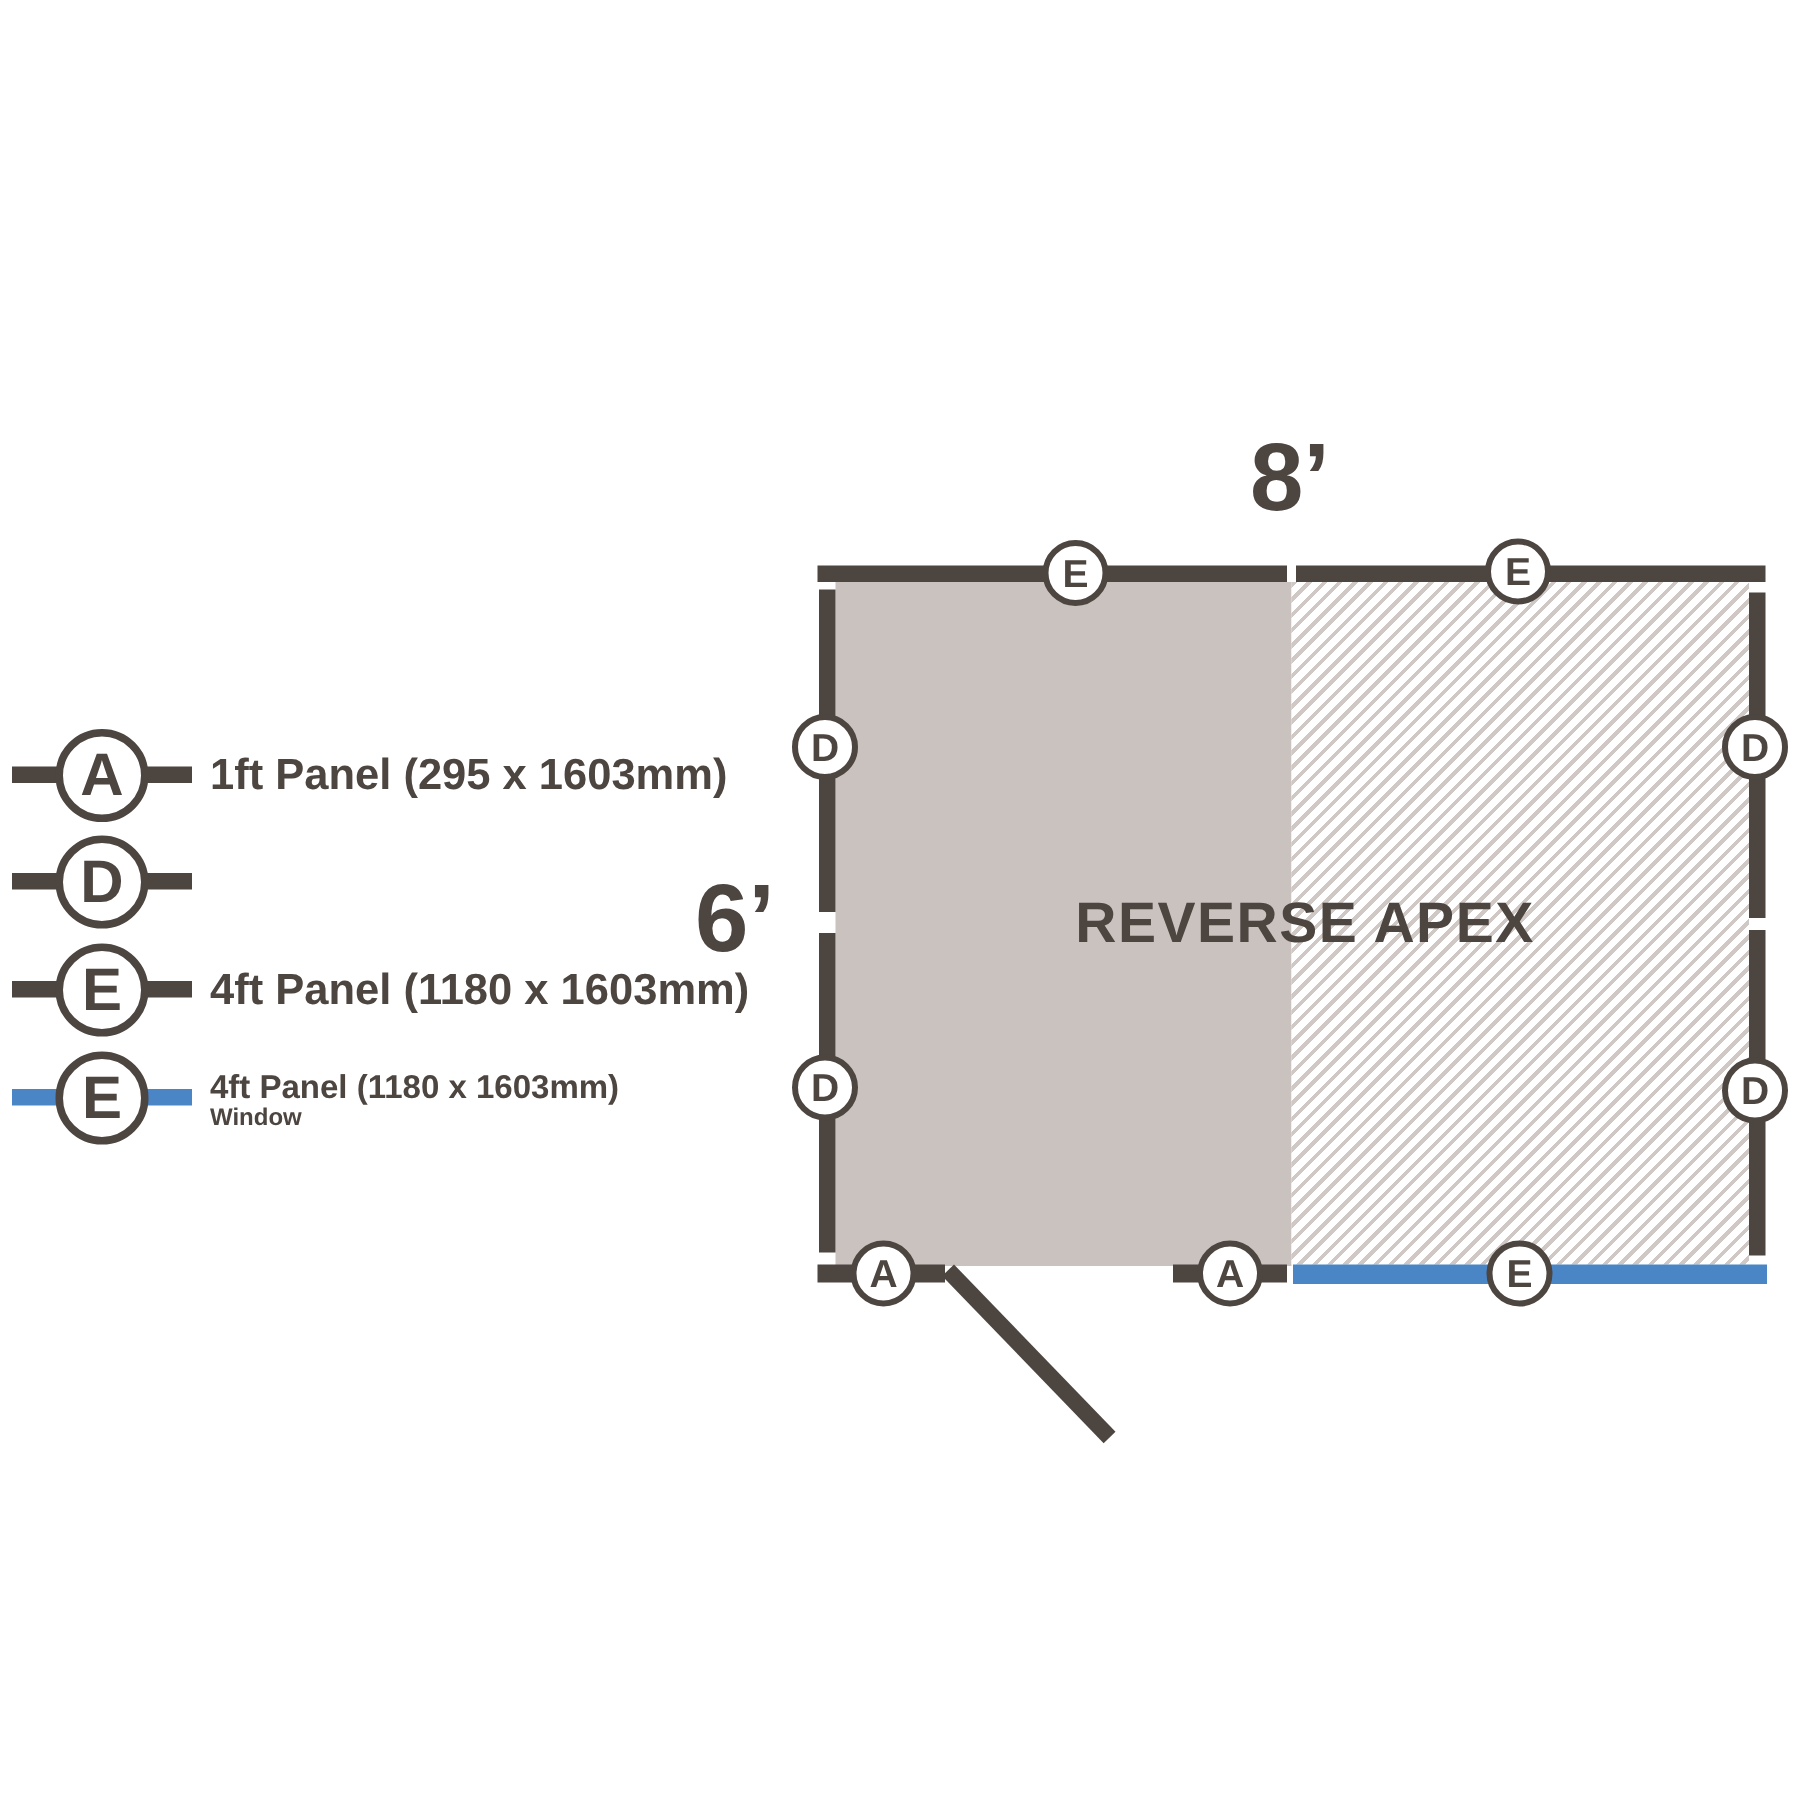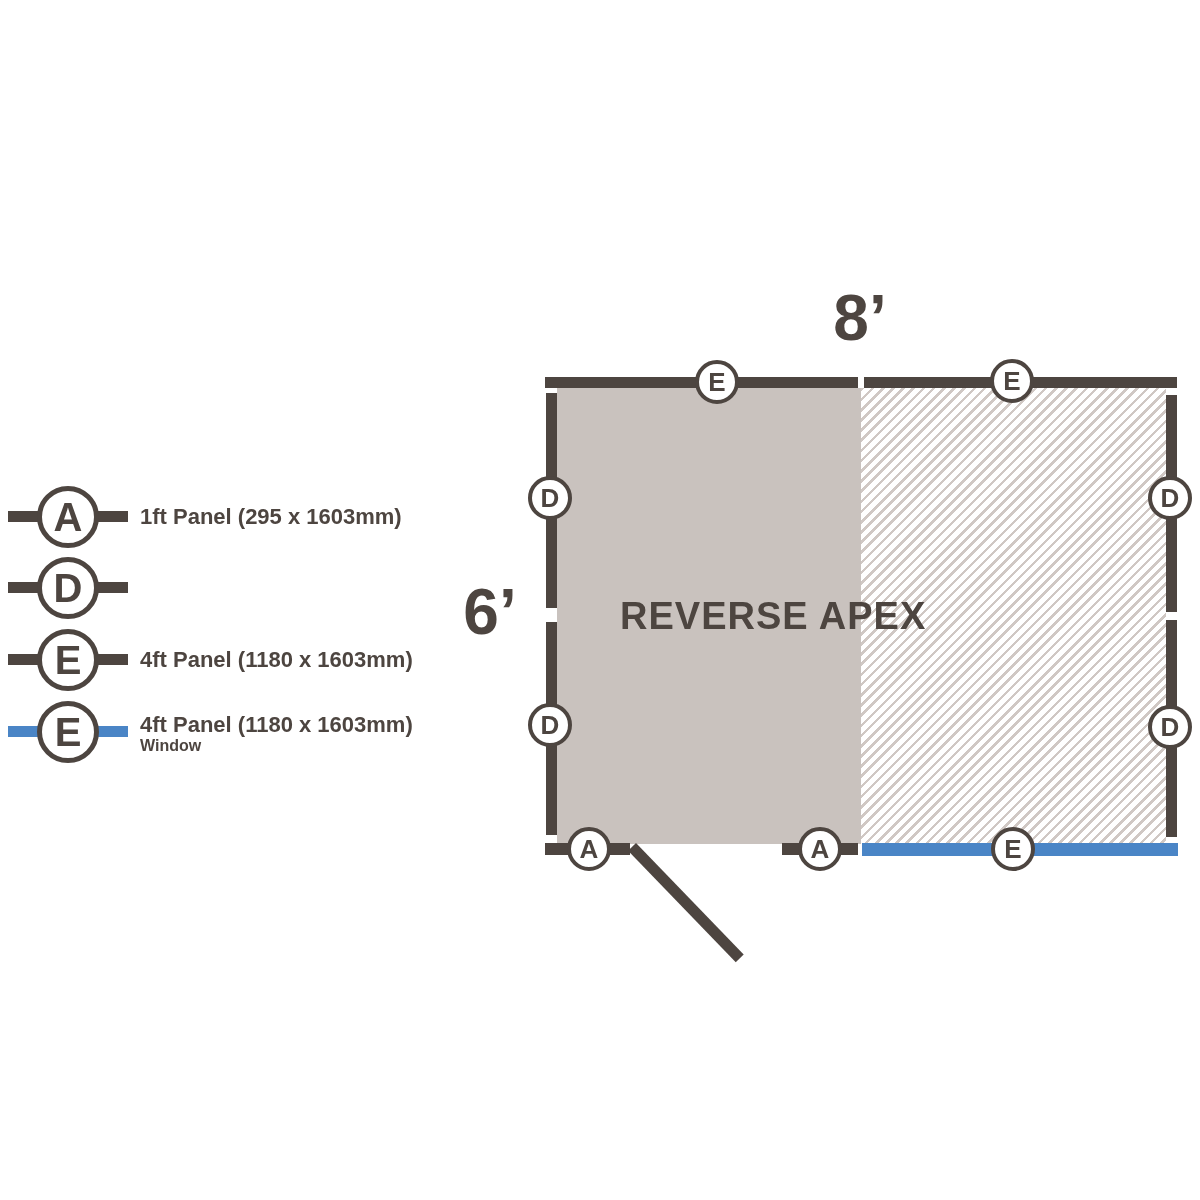--- a/index.html
+++ b/index.html
@@ -35,40 +35,40 @@
   .door-line{
     position:absolute;left:636px;top:843px;width:155px;height:11px;
     background:var(--dark);transform-origin:0 0;transform:rotate(46deg);
   }
   
   .dim{
     position:absolute;font-weight:bold;font-size:64px;line-height:1;
     color:var(--dark);text-align:center;
   }
   .plan-title{
-    position:absolute;left:620px;top:594px;width:500px;text-align:left;
+    position:absolute;left:620px;top:594px;width:500px;text-align:center;
     font-weight:bold;font-size:38px;line-height:44px;letter-spacing:1px;
     color:var(--dark);z-index:4;
   }
   
   .legend-row{position:absolute;left:8px;width:470px;height:62px;}
   .legend-line{
     position:absolute;left:0;top:25px;width:120px;height:11px;
     background:var(--dark);
   }
   .legend-line.blue{background:var(--blue);}
   .legend-circle{
     position:absolute;left:29px;top:0;width:52px;height:52px;
     border:5px solid var(--dark);border-radius:50%;background:#ffffff;
     display:flex;align-items:center;justify-content:center;
     font-weight:bold;font-size:40px;line-height:1;color:var(--dark);
   }
   .legend-label{
     position:absolute;left:132px;top:0;height:62px;display:flex;
-    align-items:center;font-weight:bold;font-size:22px;color:var(--dark);
+    align-items:center;font-weight:bold;font-size:29px;color:var(--dark);
     white-space:nowrap;
     text-align:center;
   }
   .legend-label-block{position:absolute;left:132px;top:12px;white-space:nowrap;}
   .legend-label-main{font-weight:bold;font-size:22px;line-height:24px;color:var(--dark);}
   .legend-label-sub{font-weight:bold;font-size:16px;line-height:17px;color:var(--dark);}
 </style>
 </head>
 <body>
 

